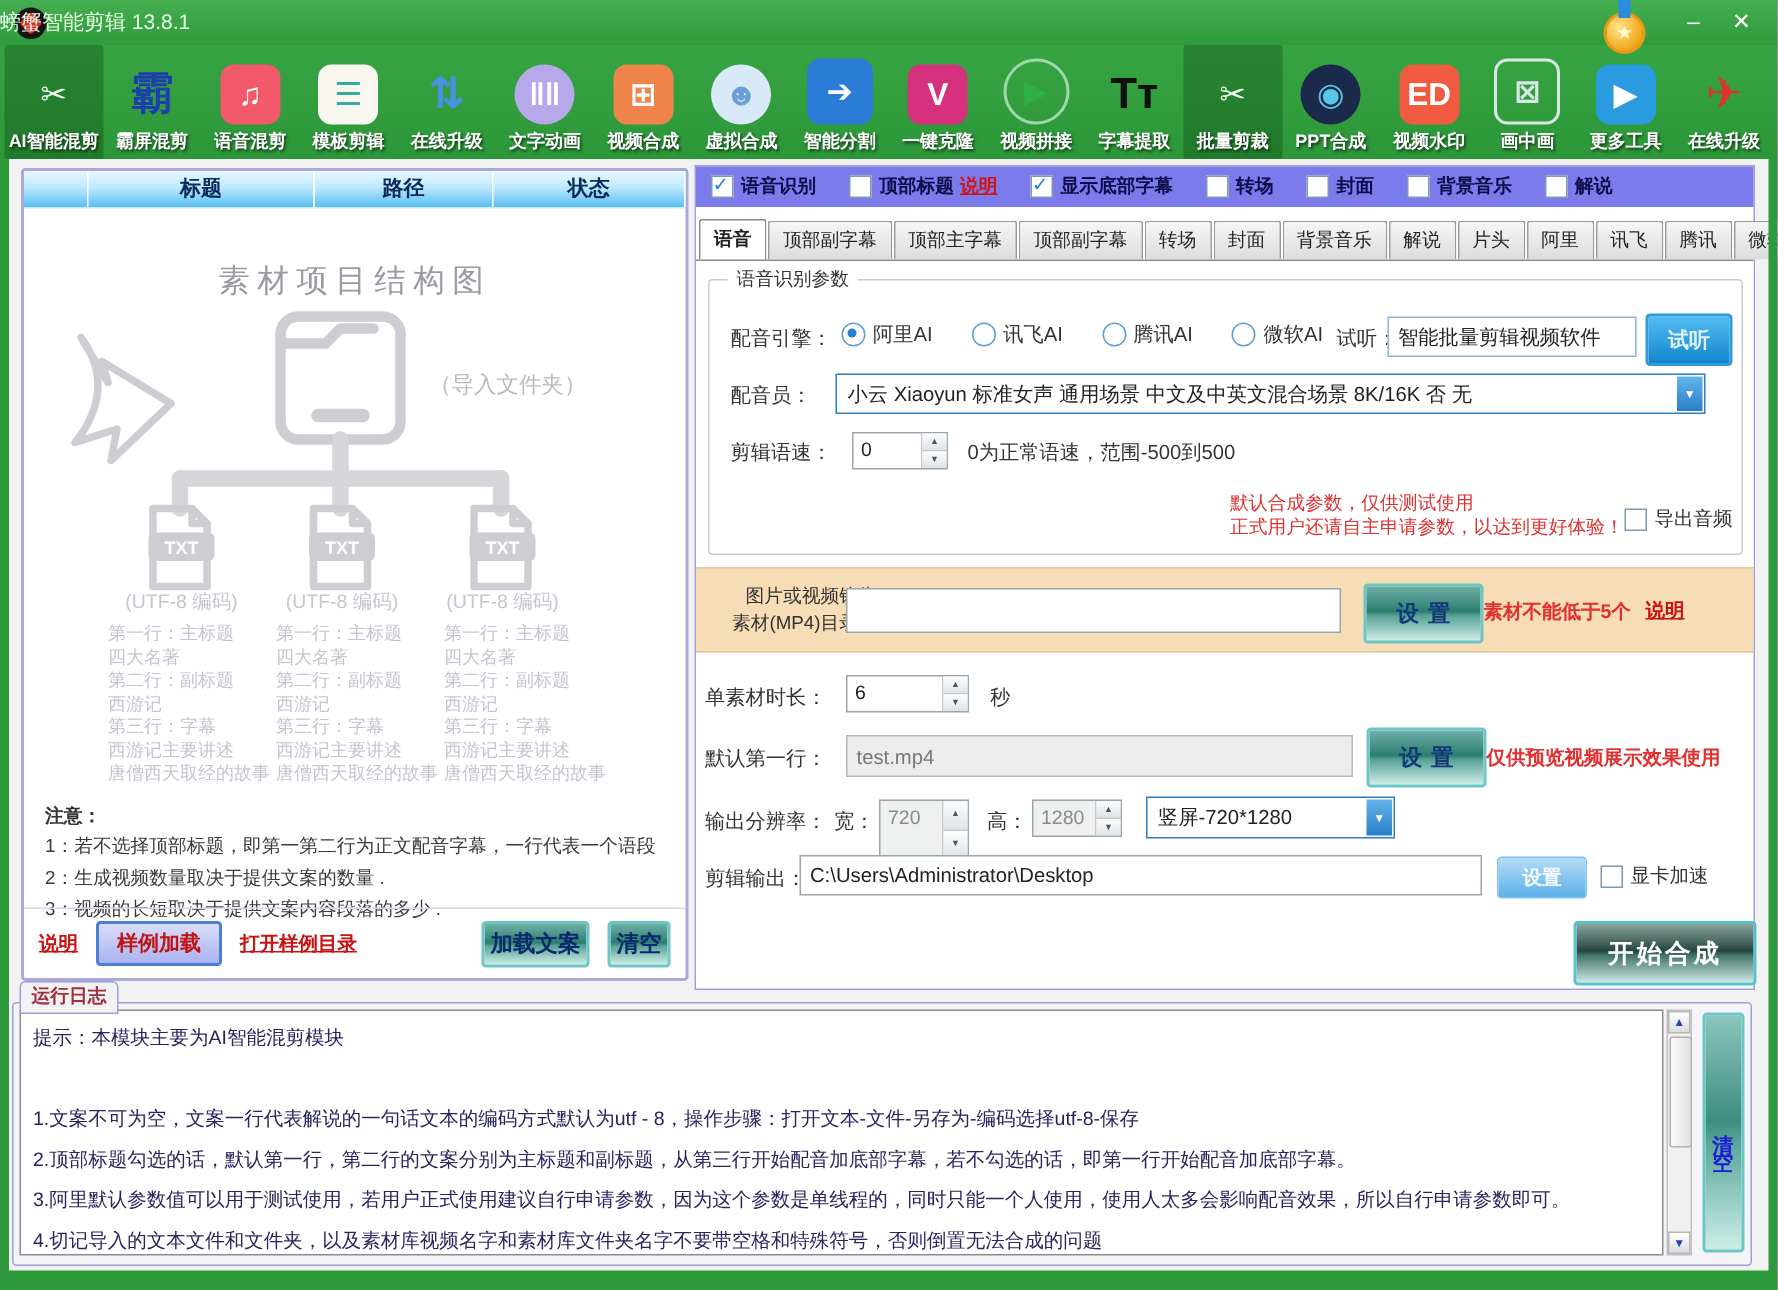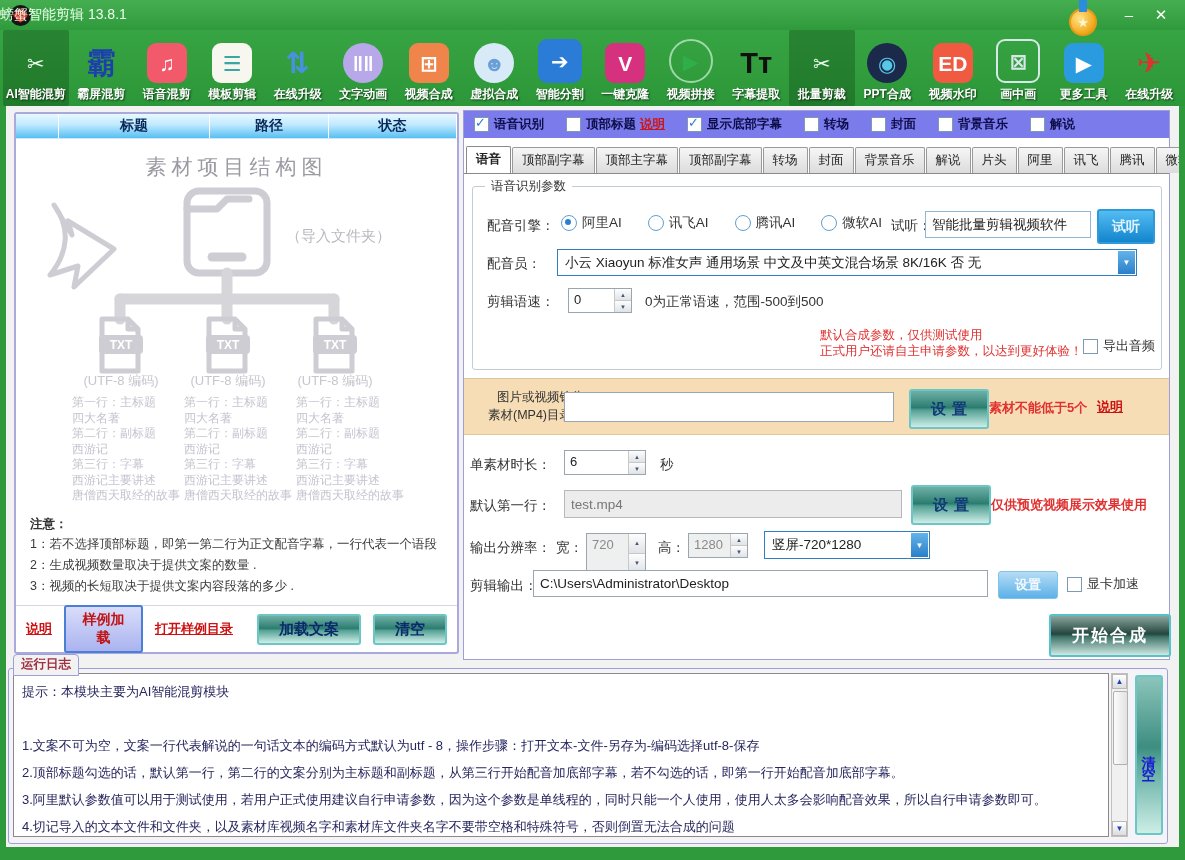--- a/index.html
+++ b/index.html
@@ -23,31 +23,31 @@
   .tb-icon.round{border-radius:50%;}
   .tb-label{font-size:12px;font-weight:bold;color:#ffffff;text-shadow:1px 1px 2px rgba(0,0,0,.65);white-space:nowrap;}
   .side-strip{position:absolute;top:106px;bottom:0;width:6px;background:#2f9a3c;z-index:4;}
   .strip-l{left:0;} .strip-r{right:0;}
   .bottombar{position:absolute;left:0;right:0;bottom:0;height:13px;background:#2f9a3c;z-index:4;}
   
   .left-panel{position:absolute;left:14px;top:112px;width:441px;height:538px;background:#fff;border:2px solid #a9a9dc;border-radius:3px;}
   .lp-header{display:flex;height:24px;border-bottom:1px solid #cfe8f8;}
   .lp-th{background:linear-gradient(#e8f8ff,#bfe9ff 45%,#57bff2);border-right:1px solid #fff;color:#0a2a5a;font-weight:bold;font-size:14px;display:flex;align-items:center;justify-content:center;}
   .lp-th:nth-child(1){width:42px;} .lp-th:nth-child(2){width:150px;} .lp-th:nth-child(3){width:118px;} .lp-th:nth-child(4){flex:1;}
-  .diagram-title{margin-top:14px;text-align:center;color:#9a9aa2;font-size:21px;letter-spacing:5px;}
+  .diagram-title{margin-top:34px;text-align:center;color:#9a9aa2;font-size:21px;letter-spacing:5px;}
   .diagram-svg{display:block;margin-top:2px;}
   .sample-grid{display:grid;grid-template-columns:112px 112px 112px;padding-left:56px;margin-top:4px;}
   .sample-line{color:#c4c4d0;font-size:12px;line-height:15.5px;white-space:nowrap;}
   .notes{padding:10px 0 0 14px;color:#333;font-size:12.5px;font-weight:bold;}
   .notes .note-line{line-height:21px;font-weight:normal;color:#3a3a3a;}
   .notes .note-title{line-height:20px;}
   .lp-footer{position:absolute;left:0;right:0;bottom:0;height:46px;border-top:1px solid #d5d5ec;display:flex;align-items:center;padding:0 10px;gap:12px;}
   .red-link{color:#cc1111;font-weight:bold;text-decoration:underline;font-size:13px;cursor:pointer;white-space:nowrap;}
   .btn-sample{background:linear-gradient(#d9ddfa,#aab3ef);border:2px solid #4a7fd6;border-radius:3px;color:#c01414;font-weight:bold;font-size:14px;padding:4px 12px;cursor:pointer;}
-  .btn-teal{background:linear-gradient(180deg,#6fb0a6 0%,#2c7d71 46%,#57a296 54%,#cdeee7 100%);border:2px solid #6cc6c6;border-radius:3px;color:#0b2a6b;font-weight:bold;font-size:15px;padding:4px 20px;cursor:pointer;white-space:nowrap;}
+  .btn-teal{background:linear-gradient(180deg,#6fb0a6 0%,#2c7d71 46%,#57a296 54%,#cdeee7 100%);border:2px solid #6cc6c6;border-radius:3px;color:#0b2a6b;font-weight:bold;font-size:15px;padding:4px 4px;cursor:pointer;white-space:nowrap;}
   .lp-spacer{flex:1;}
   
   .right-panel{position:absolute;left:463px;top:110px;width:707px;height:550px;background:#fff;border:1px solid #9f9fd8;box-sizing:border-box;}
   .opt-bar{position:absolute;left:0;top:0;right:0;height:27px;background:#7b7bec;display:flex;align-items:center;padding-left:10px;gap:0;}
   .opt{display:flex;align-items:center;margin-right:22px;cursor:pointer;}
   .opt-label{color:#0d0d4a;font-weight:bold;font-size:12.5px;margin-left:5px;white-space:nowrap;}
   .opt-link{color:#d01414;font-weight:bold;font-size:12.5px;margin-left:4px;text-decoration:underline;}
   .cb{width:13px;height:13px;background:#fff;border:1px solid #7e9ab0;display:inline-block;position:relative;flex:none;}
   .cb.checked::after{content:"✓";position:absolute;left:0px;top:-3px;color:#2a7fd0;font-size:13px;font-weight:bold;}
   .tab-strip{position:absolute;left:2px;top:36px;right:2px;height:26px;display:flex;align-items:flex-end;}

